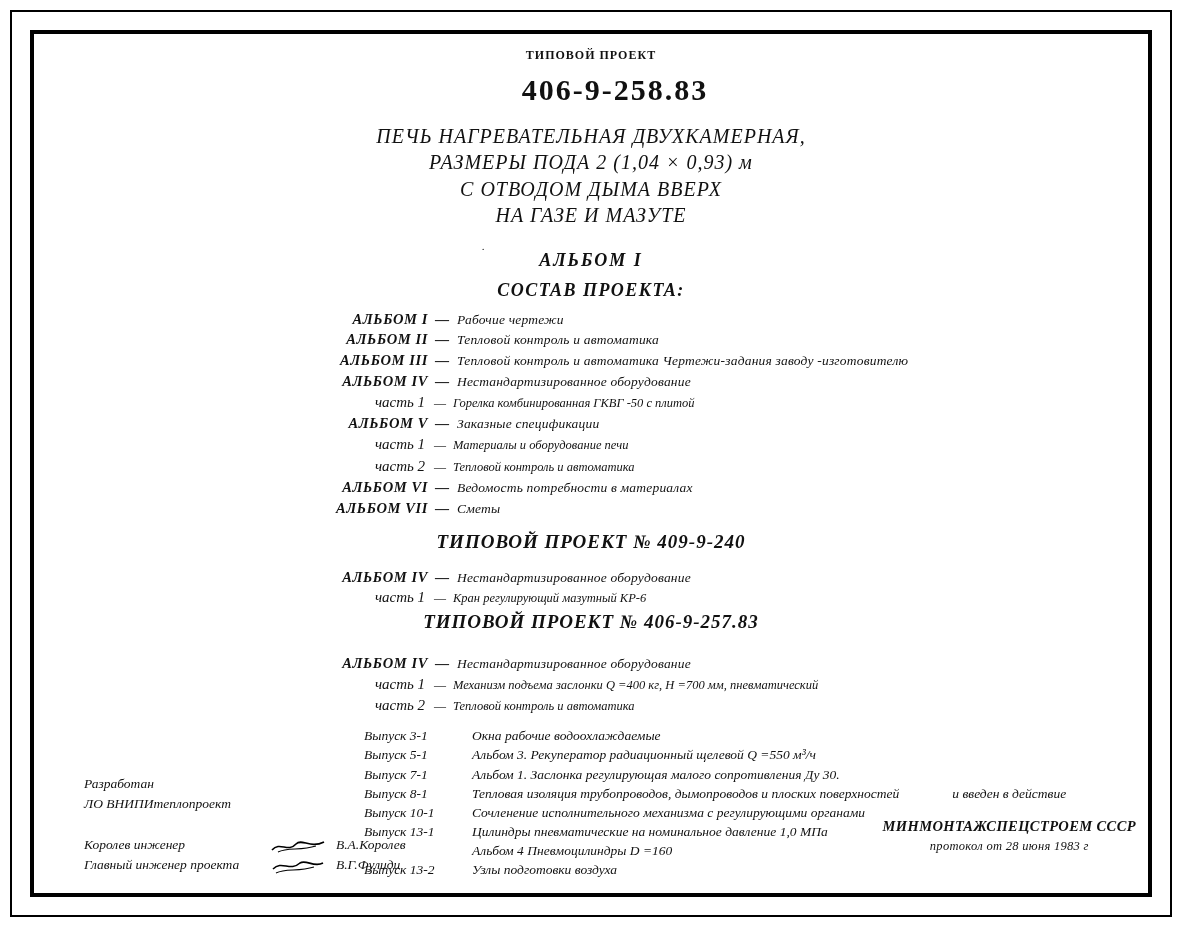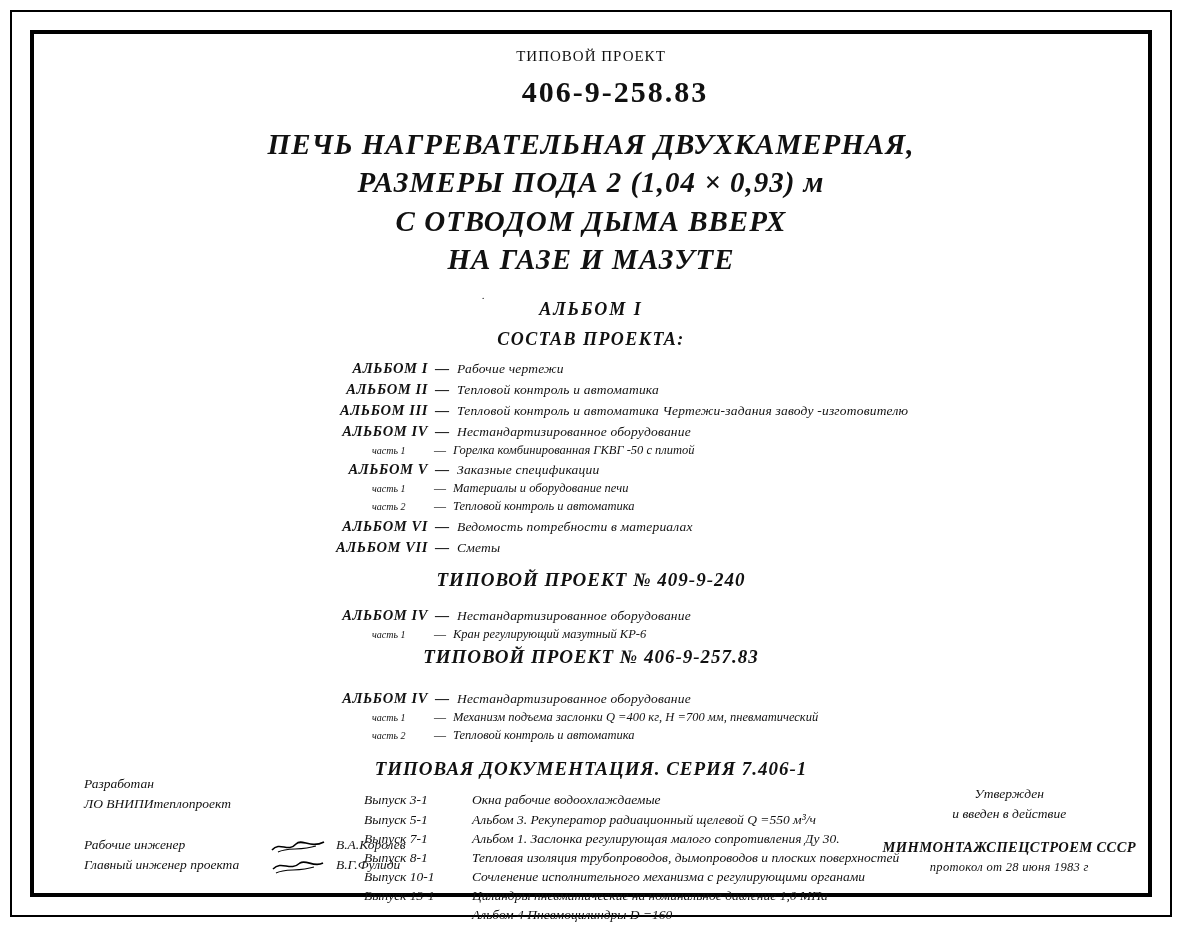--- a/index.html
+++ b/index.html
@@ -40,35 +40,35 @@
   .content {
     position: absolute;
     left: 34px; top: 34px;
     width: 1114px; height: 859px;
   }
 
   .center { text-align: center; }
 
   .t-small {
     font-family: "Liberation Serif", serif;
-    font-weight: normal;
-    font-size: 15px;
+    font-weight: bold;
+    font-size: 12px;
     letter-spacing: 1px;
   }
   .t-code {
     font-family: "Liberation Serif", serif;
     font-weight: bold;
     font-size: 30px;
     letter-spacing: 2px;
   }
   .t-title {
     font-family: "Liberation Serif", serif;
-    font-weight: bold;
-    font-style: italic;
-    font-size: 29px;
+    font-weight: normal;
+    font-style: italic;
+    font-size: 20px;
     letter-spacing: 1px;
     line-height: 1.32;
   }
   .t-album {
     font-family: "Liberation Serif", serif;
     font-weight: bold;
     font-style: italic;
     font-size: 18px;
     letter-spacing: 2px;
   }
@@ -102,23 +102,23 @@
   .val {
     font-family: "Liberation Serif", serif;
     font-style: italic;
     font-size: 13.5px;
     letter-spacing: 0.2px;
     white-space: nowrap;
   }
   .sublab {
     font-family: "Liberation Serif", serif;
     font-style: italic;
-    font-size: 10px;
-    white-space: nowrap;
-    text-align: left;
+    font-size: 15px;
+    white-space: nowrap;
+    text-align: center;
   }
   .subval {
     font-family: "Liberation Serif", serif;
     font-style: italic;
     font-size: 12.5px;
     white-space: nowrap;
   }
   .subdash {
     font-family: "Liberation Serif", serif;
     font-size: 12px;
@@ -331,21 +331,20 @@
         <span class="subdash">—</span>
         <span class="subval">Механизм подъема заслонки Q =400 кг, Н =700 мм, пневматический</span>
       </div>
       <div class="row" style="padding-left:56px;">
         <span class="sublab" style="width:56px;">часть 2</span>
         <span class="subdash">—</span>
         <span class="subval">Тепловой контроль  и автоматика</span>
       </div>
     </div>
 
-    <div class="docser" style="margin-top:14px;">ТИПОВАЯ  ДОКУМЕНТАЦИЯ. СЕРИЯ  7.406-1</div>
 
     <div style="margin-top:10px; padding-left:330px;">
       <div class="row">
         <span class="rel-lab" style="width:108px;">Выпуск 3-1</span>
         <span class="rel-val">Окна рабочие водоохлаждаемые</span>
       </div>
       <div class="row">
         <span class="rel-lab" style="width:108px;">Выпуск 5-1</span>
         <span class="rel-val">Альбом 3. Рекуператор радиационный щелевой Q =550 м³/ч</span>
       </div>
@@ -376,21 +375,21 @@
     </div>
 
     <div class="footer">
 
       <div class="f-left">
         <div class="f-txt">Разработан</div>
         <div class="f-txt">ЛО ВНИПИтеплопроект</div>
 
         <div style="margin-top:22px;">
           <div class="sig-row">
-            <span class="sig-lab">Рабочие инженер</span>
+            <span class="sig-lab">Королев инженер</span>
             <span class="sig-scribble">
               <svg width="56" height="18" viewBox="0 0 56 18">
                 <path d="M2 13 C10 4, 18 16, 26 7 C32 1, 40 12, 54 5" stroke="#000" stroke-width="1.6" fill="none"></path>
                 <path d="M8 15 C18 10, 30 14, 46 9" stroke="#000" stroke-width="1.1" fill="none"></path>
               </svg>
             </span>
             <span class="sig-name">В.А.Королев</span>
           </div>
 
           <div class="sig-row" style="margin-top:4px;">
@@ -400,21 +399,20 @@
                 <path d="M3 12 C12 3, 20 15, 30 6 C36 2, 44 11, 53 6" stroke="#000" stroke-width="1.6" fill="none"></path>
                 <path d="M6 16 C16 11, 28 15, 44 10" stroke="#000" stroke-width="1.1" fill="none"></path>
               </svg>
             </span>
             <span class="sig-name">В.Г.Фулиди</span>
           </div>
         </div>
       </div>
 
       <div class="f-right">
-        <div class="f-txt">Утвержден</div>
         <div class="f-txt">и введен в действие</div>
         <div class="org" style="margin-top:14px;">МИНМОНТАЖСПЕЦСТРОЕМ СССР</div>
         <div class="prot" style="margin-top:4px;">протокол от 28 июня      1983 г</div>
       </div>
 
     </div>
 
   </div>
 </div>
 

